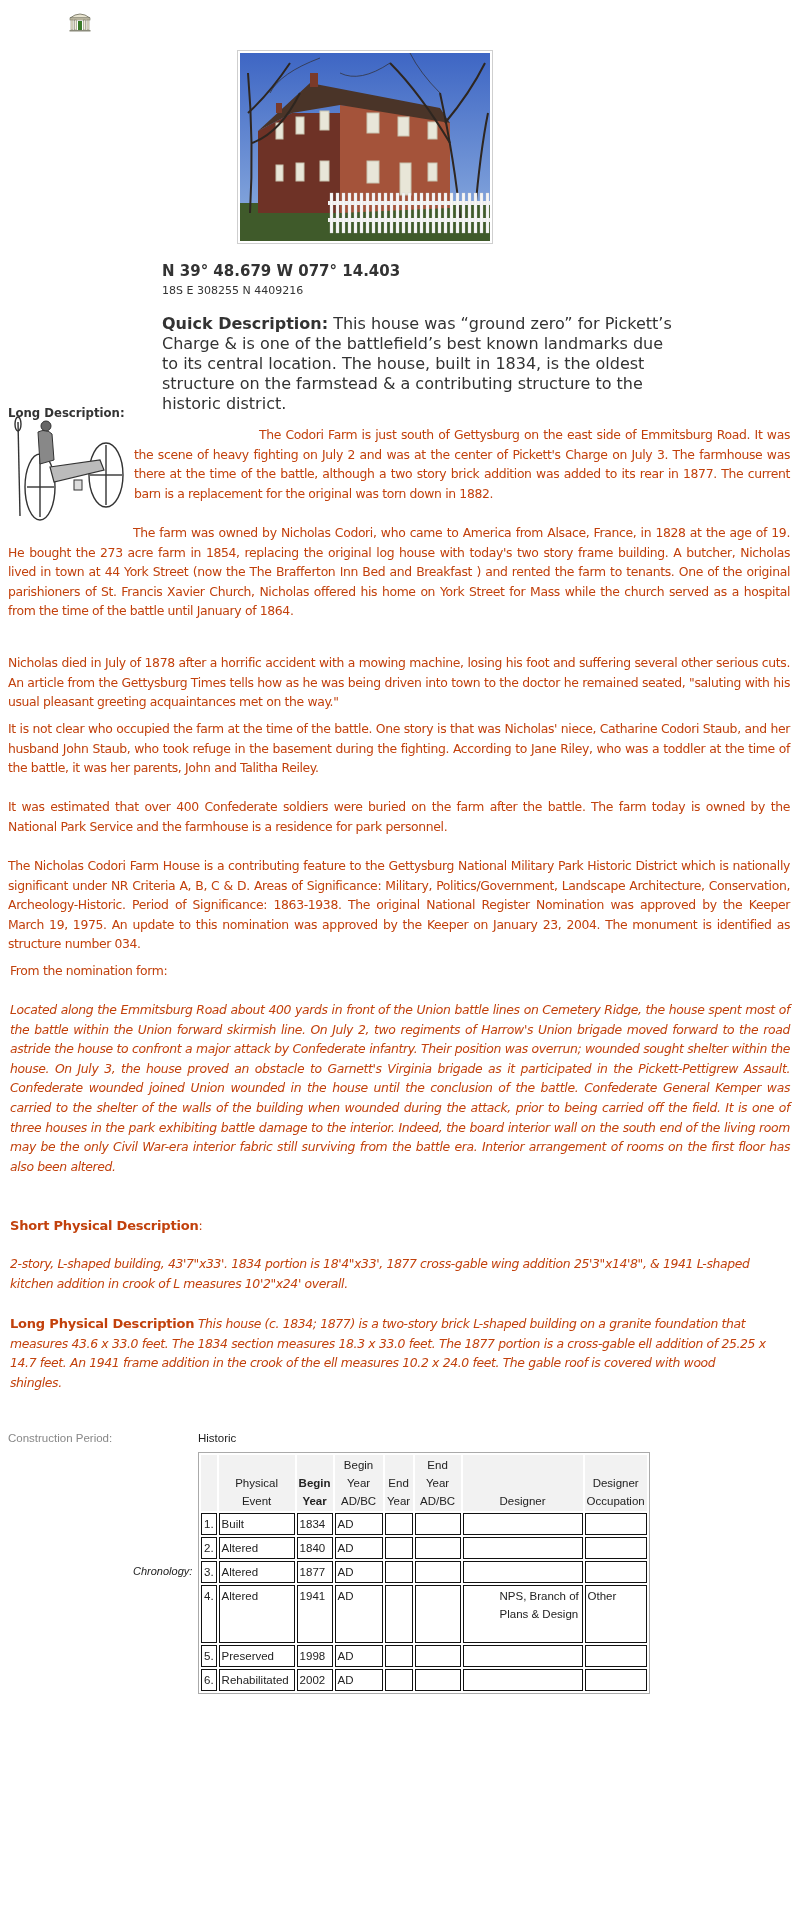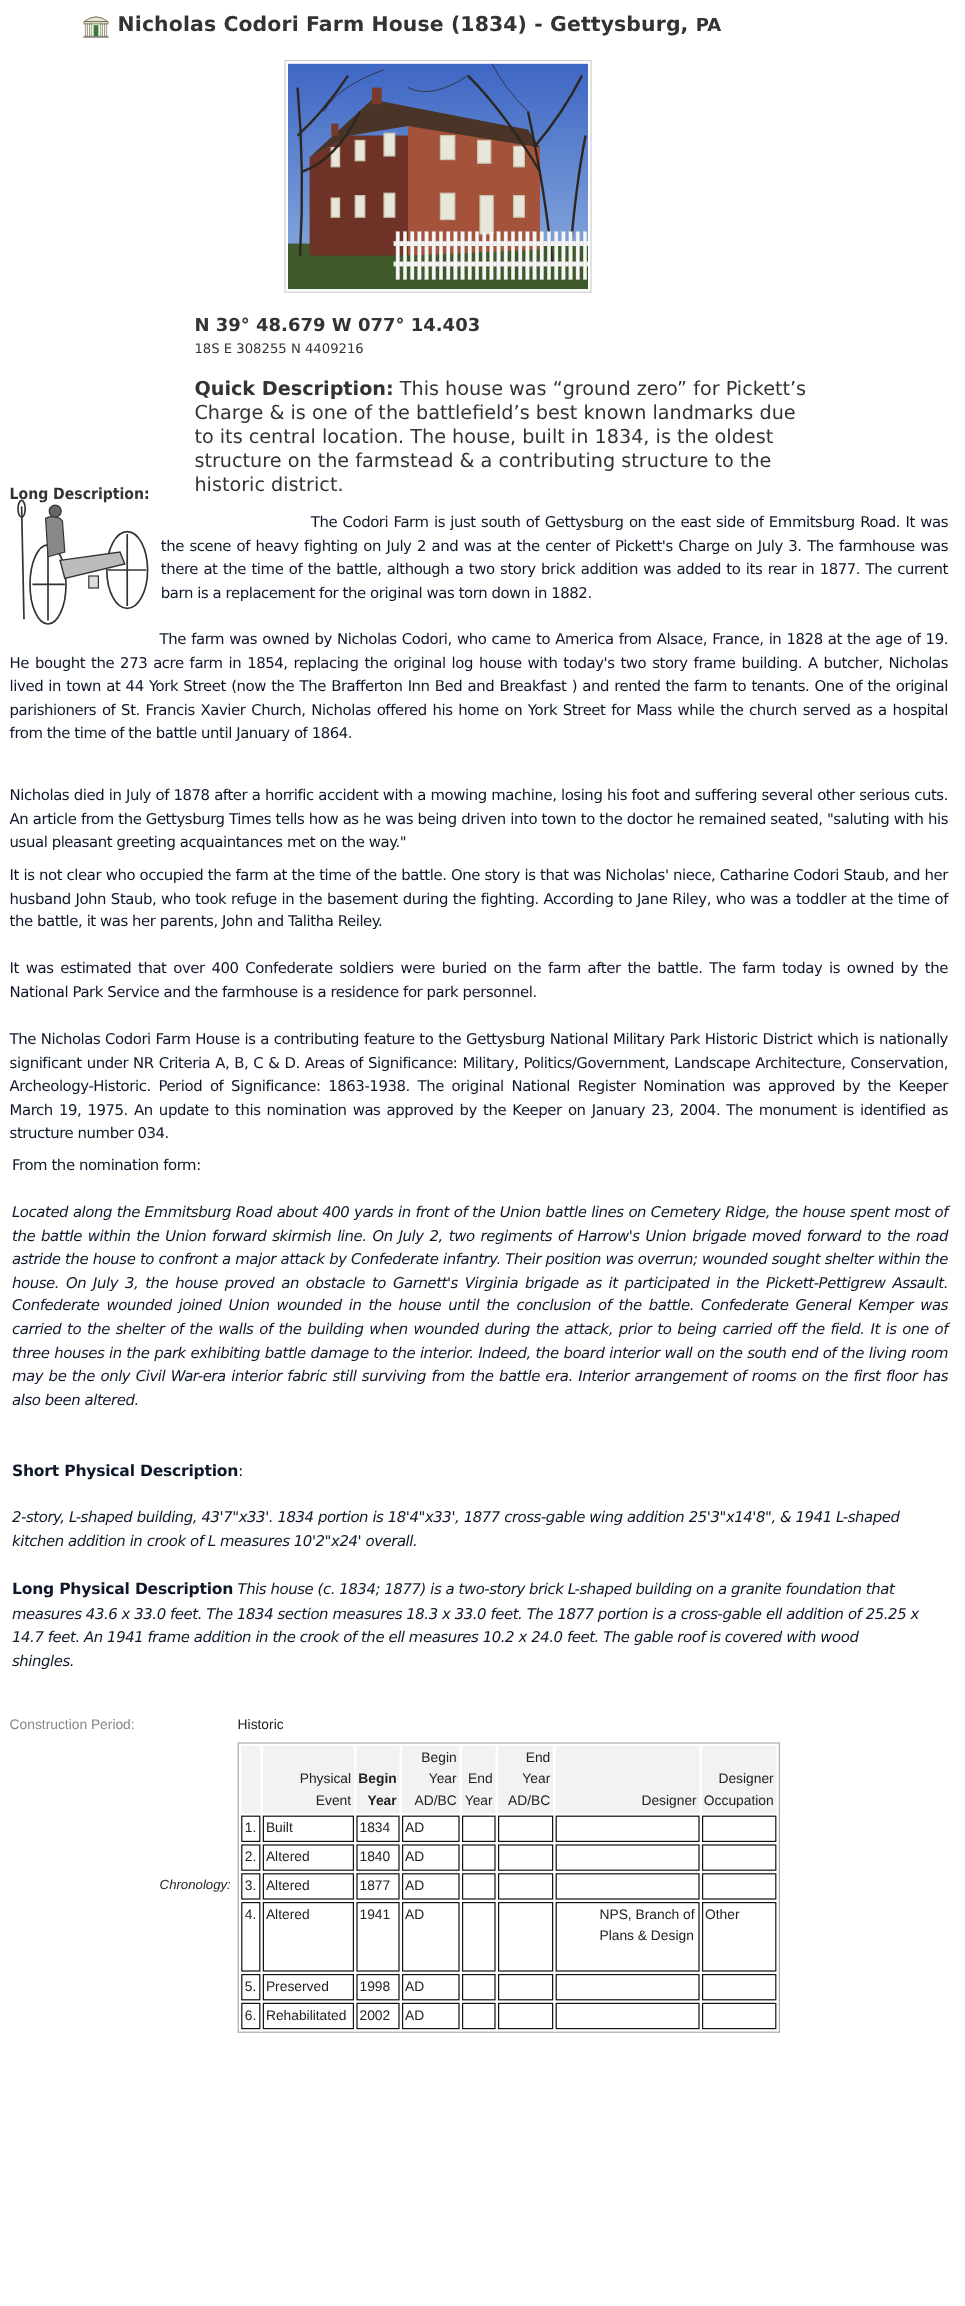--- a/index.html
+++ b/index.html
@@ -8,47 +8,46 @@
   .title-icon { width: 24px; height: 22px; }
   .title { font-size: 17px; font-weight: bold; color: #333; letter-spacing: 0.1px; }
   .title .st { font-size: 15px; }
   .photo { position: absolute; left: 237px; top: 50px; width: 256px; height: 194px; border: 1px solid #cfcfcf; padding: 2px; box-sizing: border-box; background: #fff; }
   .coords { position: absolute; left: 162px; top: 262px; font-size: 15px; font-weight: bold; color: #333; }
   .utm { position: absolute; left: 162px; top: 284px; font-size: 11px; color: #333; }
   .quick { position: absolute; left: 162px; top: 314px; width: 520px; font-size: 16px; line-height: 20px; color: #333; }
   .quick b { color: #333; }
   .h-long { position: absolute; left: 8px; top: 389px; font-family: "DejaVu Sans Condensed", "DejaVu Sans", sans-serif; font-weight: bold; font-size: 13px; color: #333; margin-top: 16px; }
   .cannon { position: absolute; left: 10px; top: 412px; width: 118px; height: 118px; }
-  .body-text { position: absolute; left: 8px; width: 782px; font-size: 12.4px; line-height: 19.6px; color: #0f172a; text-align: justify; font-family: "DejaVu Sans", sans-serif; letter-spacing: -0.35px; }
+  .body-text { position: absolute; left: 8px; width: 782px; font-size: 12.4px; line-height: 19.6px; color: #c2410c; text-align: justify; font-family: "DejaVu Sans", sans-serif; letter-spacing: -0.35px; }
   .indent { text-indent: 125px; }
   .p1 { left: 134px; width: 656px; top: 425px; }
   .italic { font-style: italic; }
   .h-small { font-weight: bold; font-size: 13px; letter-spacing: -0.2px; }
   .cp-label { position: absolute; left: 8px; top: 1432px; font-family: "Liberation Sans", sans-serif; font-size: 11.5px; color: #888; }
   .cp-value { position: absolute; left: 198px; top: 1432px; font-family: "Liberation Sans", sans-serif; font-size: 11.5px; color: #222; }
   .chron-label { position: absolute; left: 133px; top: 1565px; font-family: "Liberation Sans", sans-serif; font-size: 11px; font-style: italic; color: #222; }
   table.chron { position: absolute; left: 198px; top: 1452px; border: 1px solid #aaaaaa; border-spacing: 2px; font-family: "Liberation Sans", sans-serif; font-size: 11.5px; color: #222; background: #fff; }
-  table.chron th { font-weight: normal; text-align: right; vertical-align: bottom; padding: 1px 2px; background: #f2f2f2; line-height: 18px; }
+  table.chron th { font-weight: normal; text-align: center; vertical-align: bottom; padding: 1px 2px; background: #f2f2f2; line-height: 18px; }
   table.chron td { border: 1px solid #111; padding: 1px 2px; vertical-align: top; line-height: 18px; height: 18px; }
 </style>
 </head>
 <body>
 
 <div class="title-row">
   <svg class="title-icon" viewBox="0 0 24 22">
     <path d="M2 8 Q12 0 22 8 Z" fill="#e8e4d0" stroke="#6b6b5a" stroke-width="0.8"></path>
     <rect x="2" y="8" width="20" height="2" fill="#d8d2b8" stroke="#6b6b5a" stroke-width="0.6"></rect>
     <rect x="3" y="10" width="2" height="10" fill="#f0ecd8" stroke="#6b6b5a" stroke-width="0.5"></rect>
     <rect x="6.5" y="10" width="2" height="10" fill="#f0ecd8" stroke="#6b6b5a" stroke-width="0.5"></rect>
     <rect x="15.5" y="10" width="2" height="10" fill="#f0ecd8" stroke="#6b6b5a" stroke-width="0.5"></rect>
     <rect x="19" y="10" width="2" height="10" fill="#f0ecd8" stroke="#6b6b5a" stroke-width="0.5"></rect>
     <rect x="10" y="11" width="4" height="9" fill="#3a7a2a"></rect>
     <rect x="1.5" y="20" width="21" height="1.5" fill="#8a8a7a"></rect>
   </svg>
-  <span class="title"><span>Nicholas Codori Farm House (1834) - Gettysburg, </span><span class="st">PA</span></span>
 </div>
 
 <div class="photo">
   <svg width="250" height="188" viewBox="0 0 250 188">
     <defs>
       <linearGradient id="sky" x1="0" y1="0" x2="0" y2="1">
         <stop offset="0" stop-color="#3e66c4"></stop>
           <stop offset="1" stop-color="#8fb0e0"></stop>
       </linearGradient>
     </defs>

